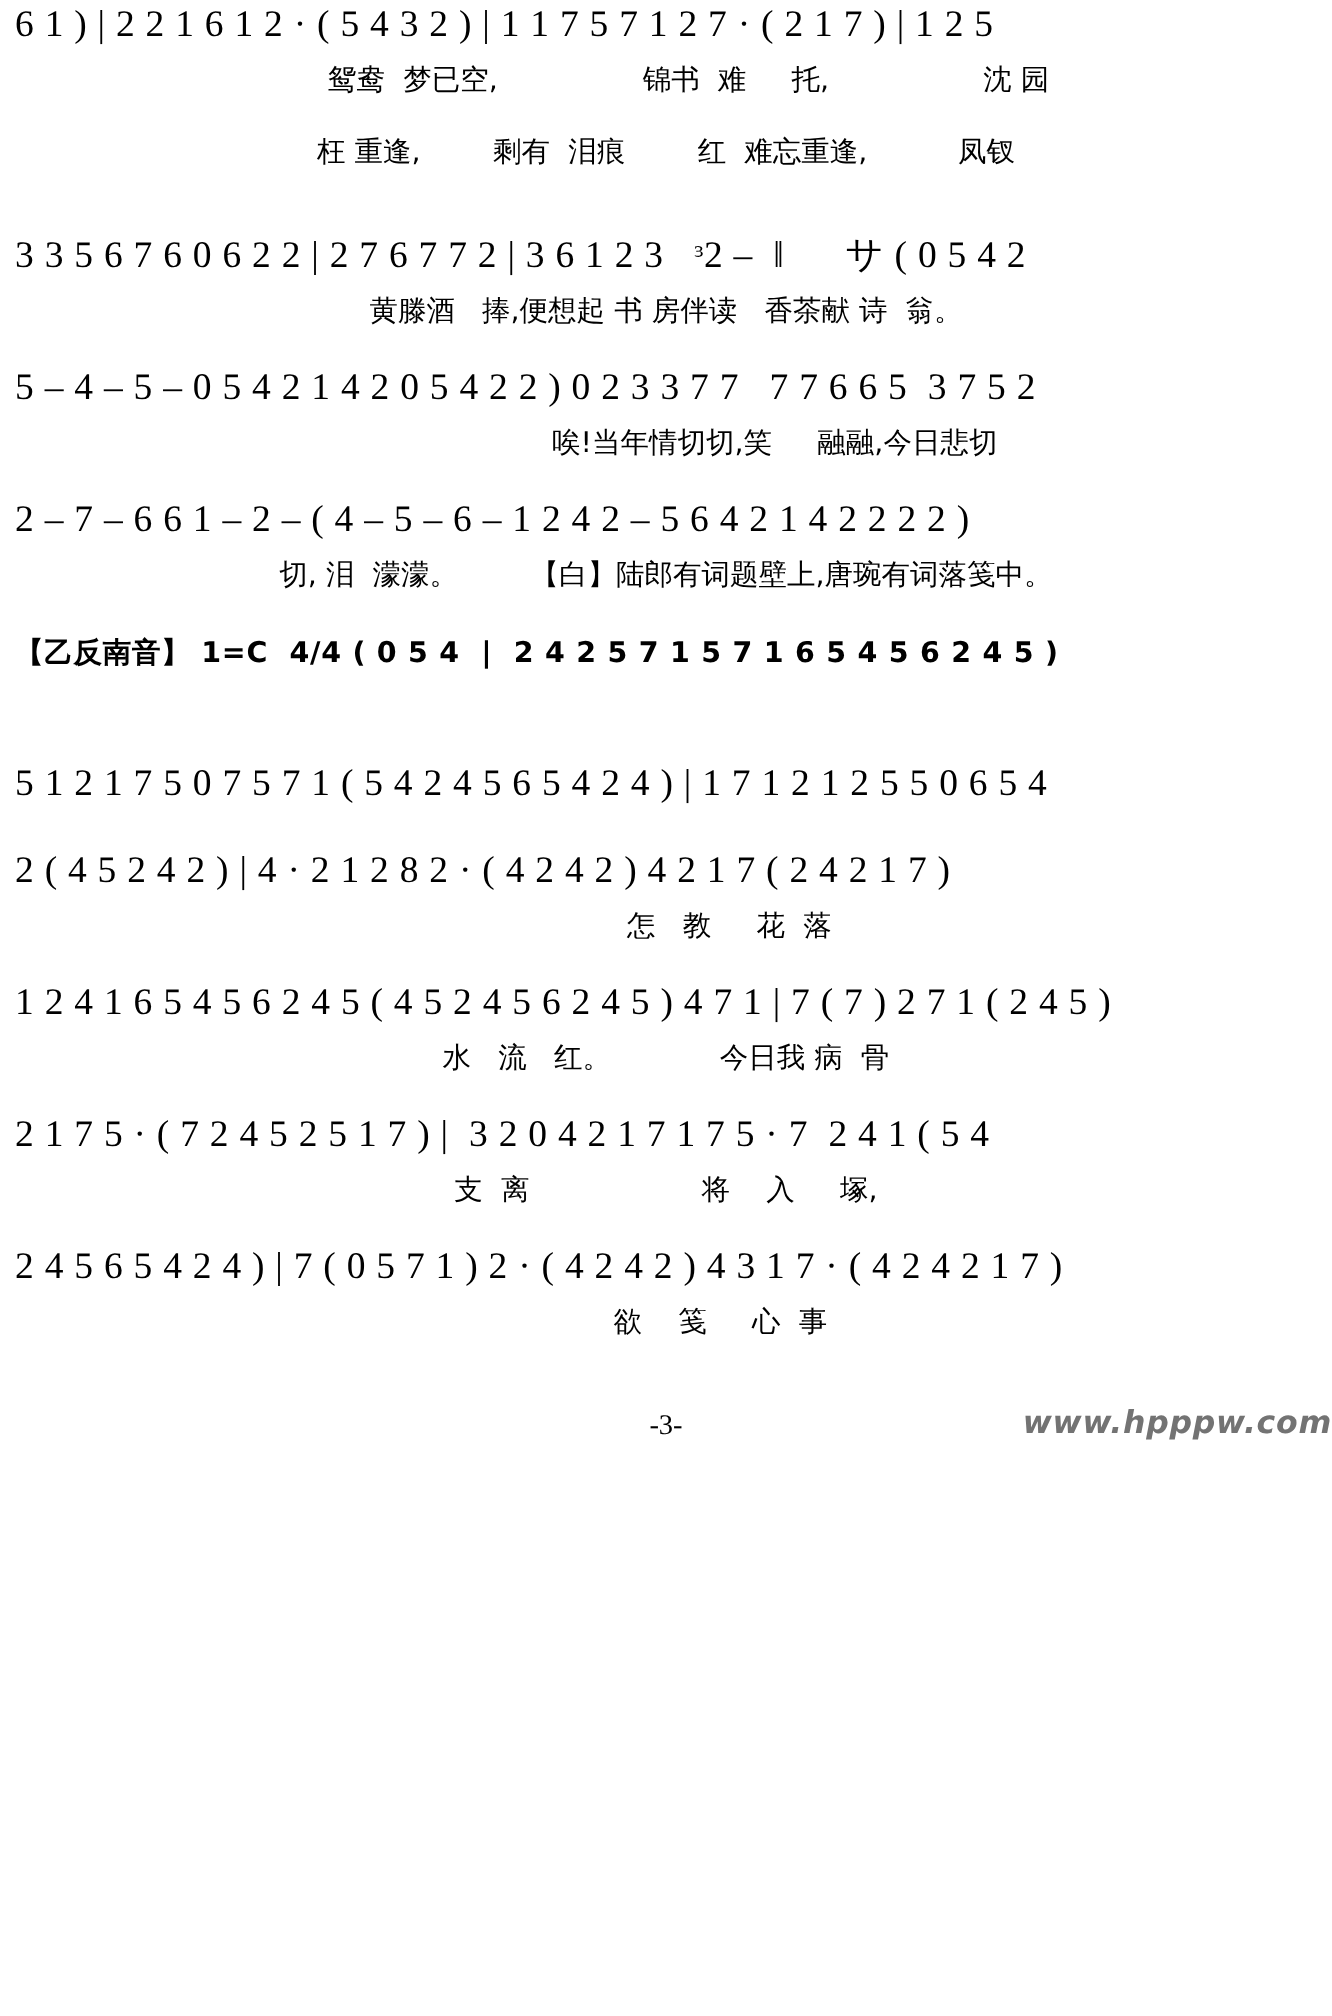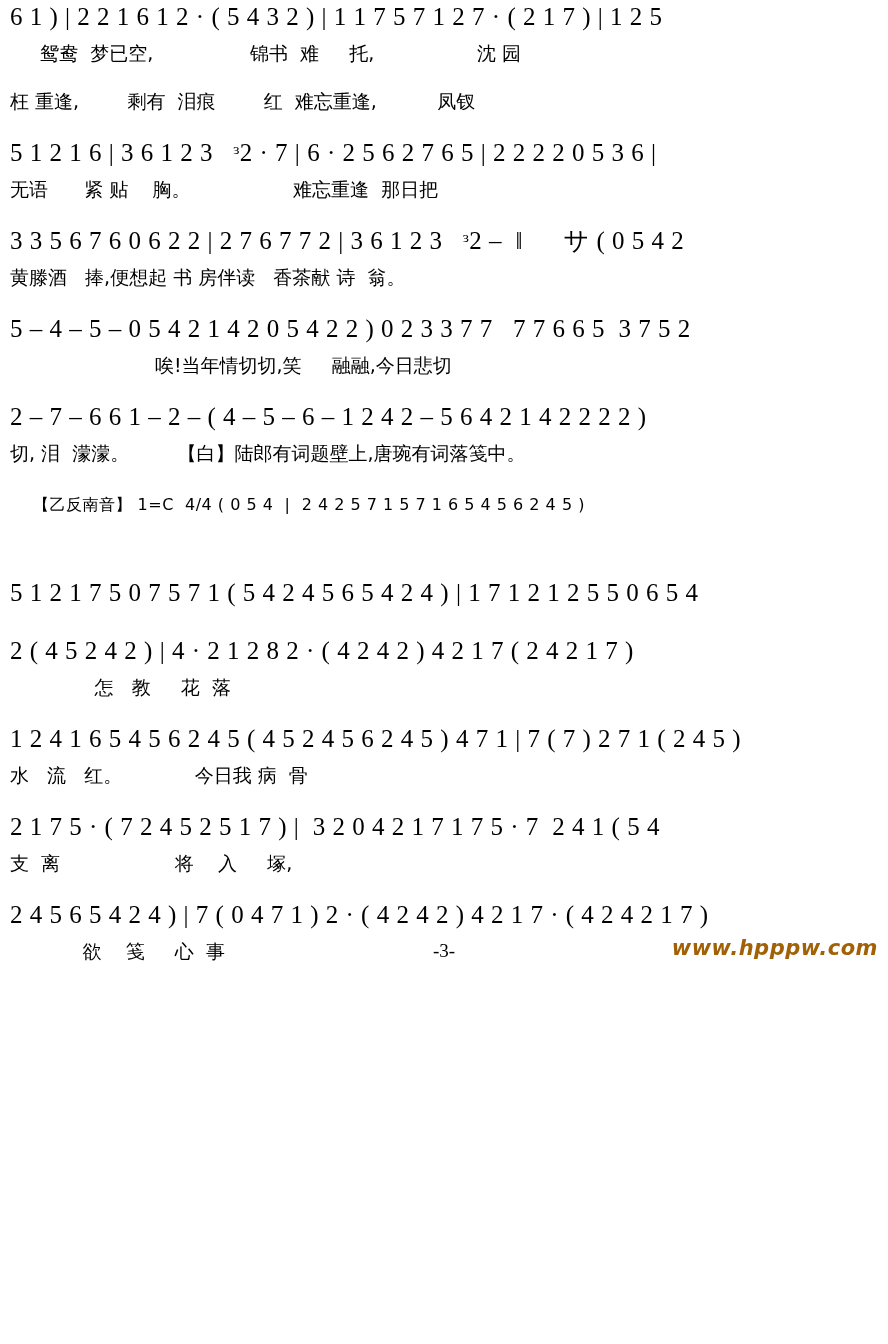--- a/index.html
+++ b/index.html
@@ -37,72 +37,68 @@
     height: 40px;
     position: relative;
   }
   .lyrics {
     font-family: "DejaVu Sans", sans-serif;
     font-size: 19px;
     white-space: pre;
     line-height: 26px;
     height: 30px;
     position: relative;
+    text-align: center;
   }
   .blank {
     height: 18px;
   }
 
   .footer-page {
     position: absolute;
     bottom: 6px;
     left: 0;
     width: 888px;
     text-align: center;
     font-family: "Liberation Serif", serif;
     font-size: 19px;
   }
   .watermark {
     position: absolute;
-    right: 10px;
+    right: 0;
     bottom: 8px;
     font-family: "DejaVu Sans", sans-serif;
     font-size: 21px;
     font-weight: bold;
     font-style: italic;
-    color: #a16207;
+    color: #737373;
     letter-spacing: 0.5px;
   }
   .tag {
     font-family: "DejaVu Sans", sans-serif;
-    font-weight: normal;
-    font-size: 16px;
-    margin-left: 23px;
+    font-weight: bold;
+    font-size: 19px;
   }
 </style>
 </head>
 <body>
 
 <div class="page">
 
   <div class="system">
     <div class="notes">6 1 ) | 2 2 1 6 1 2 · ( 5 4 3 2 ) | 1 1 7 5 7 1 2 7 · ( 2 1 7 ) | 1 2 5</div>
     <div class="lyrics">     鸳鸯  梦已空,                锦书  难     托,                 沈 园</div>
   </div>
   <div class="blank"></div>
 
   <div class="system">
     <div class="lyrics">枉 重逢,        剩有  泪痕        红  难忘重逢,          凤钗</div>
   </div>
   <div class="blank"></div>
 
-  <div class="system">
-    <div class="notes">5 1 2 1 6 | 3 6 1 2 3   ᶟ2 · 7 | 6 · 2 5 6 2 7 6 5 | 2 2 2 2 0 5 3 6 |</div>
-    <div class="lyrics">无语      紧 贴    胸。                 难忘重逢  那日把</div>
-  </div>
   <div class="blank"></div>
 
   <div class="system">
     <div class="notes">3 3 5 6 7 6 0 6 2 2 | 2 7 6 7 7 2 | 3 6 1 2 3   ᶟ2 –  ‖      サ ( 0 5 4 2</div>
     <div class="lyrics">黄滕酒   捧,便想起 书 房伴读   香茶献 诗  翁。</div>
   </div>
   <div class="blank"></div>
 
   <div class="system">
     <div class="notes">5 – 4 – 5 – 0 5 4 2 1 4 2 0 5 4 2 2 ) 0 2 3 3 7 7   7 7 6 6 5  3 7 5 2</div>
@@ -139,19 +135,19 @@
   </div>
   <div class="blank"></div>
 
   <div class="system">
     <div class="notes">2 1 7 5 · ( 7 2 4 5 2 5 1 7 ) |  3 2 0 4 2 1 7 1 7 5 · 7  2 4 1 ( 5 4</div>
     <div class="lyrics">支  离                   将    入     塚,</div>
   </div>
   <div class="blank"></div>
 
   <div class="system">
-    <div class="notes">2 4 5 6 5 4 2 4 ) | 7 ( 0 4 7 1 ) 2 · ( 4 2 4 2 ) 4 2 1 7 · ( 4 2 4 2 1 7 )</div>
+    <div class="notes">2 4 5 6 5 4 2 4 ) | 7 ( 0 5 7 1 ) 2 · ( 4 2 4 2 ) 4 3 1 7 · ( 4 2 4 2 1 7 )</div>
     <div class="lyrics">            欲    笺     心  事</div>
   </div>
 
   <div class="footer-page">-3-</div>
   <div class="watermark">www.hpppw.com</div>
 </div>
 
 </body></html>

